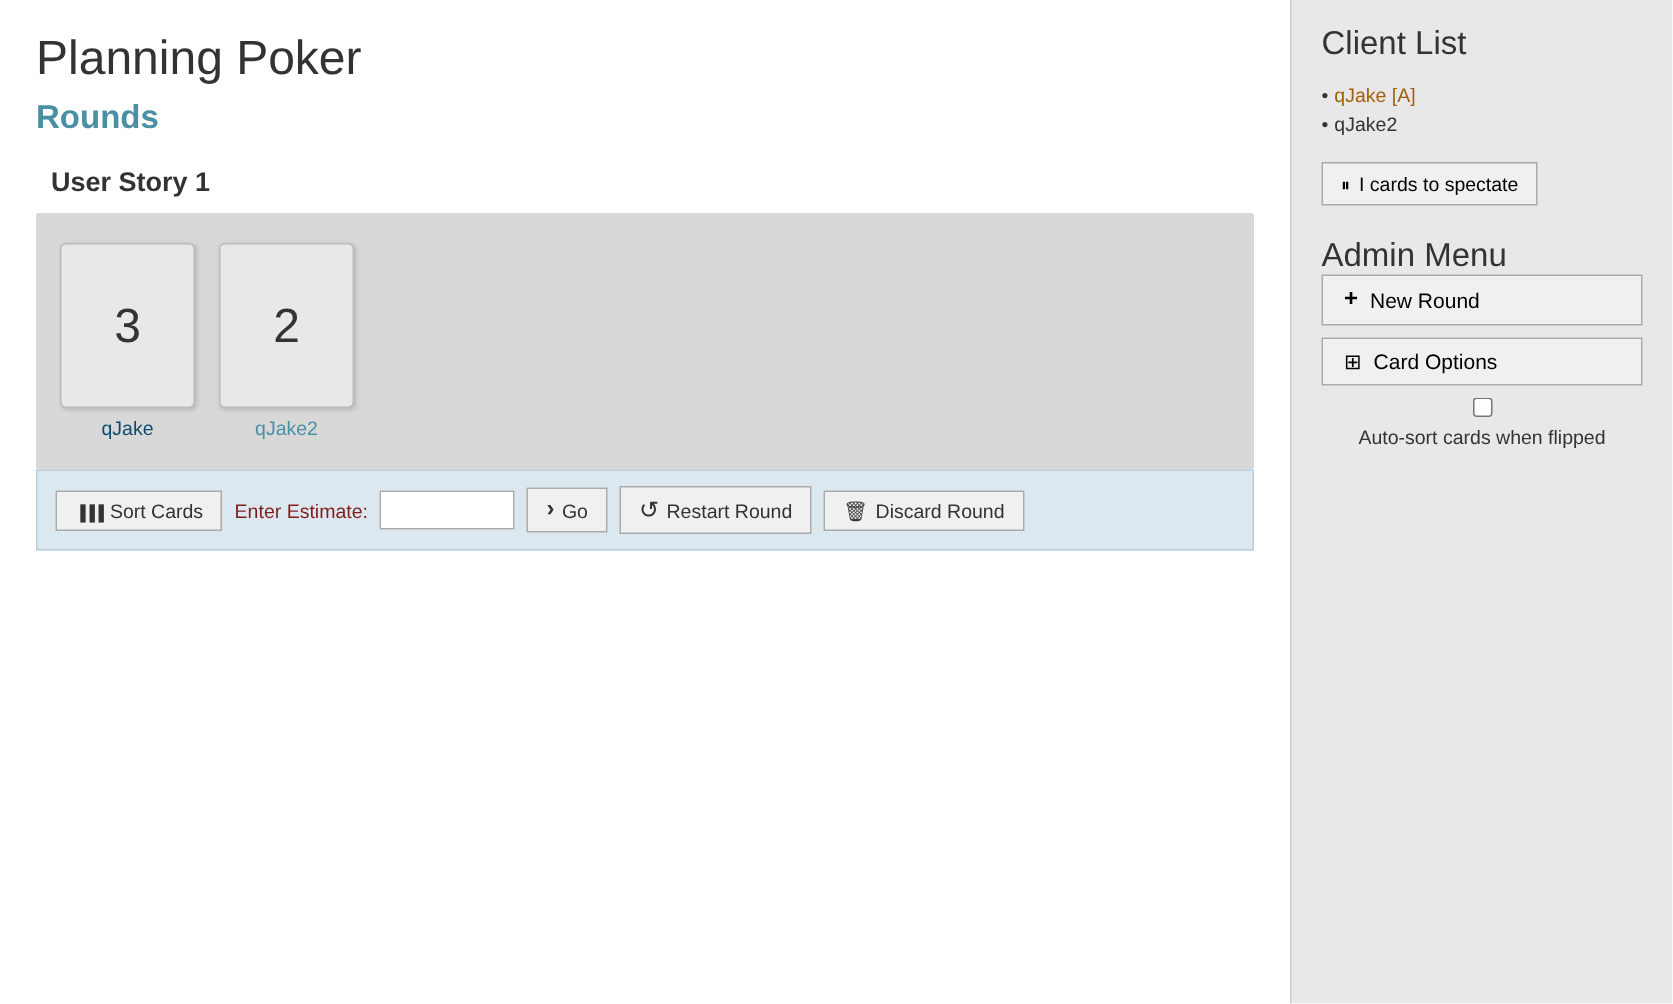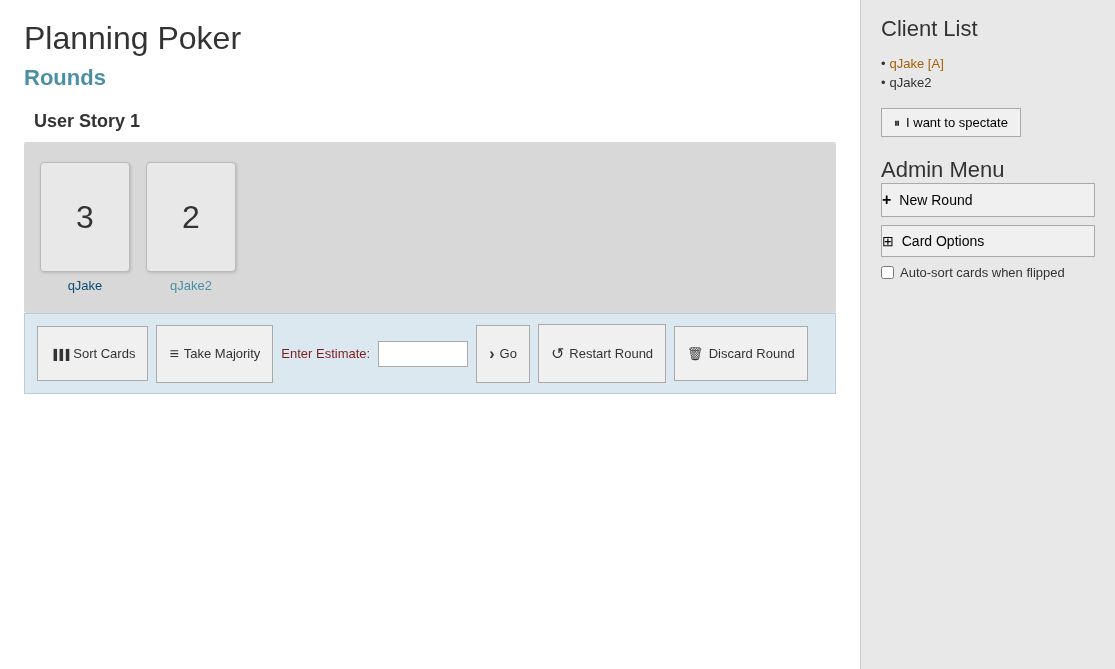--- a/index.html
+++ b/index.html
@@ -89,21 +89,21 @@
       padding: 10px 12px;
       display: flex;
       align-items: center;
       gap: 8px;
       flex-wrap: wrap;
     }
 
     .toolbar-btn {
       background: #f0f0f0;
       border: 1px solid #aaa;
-      padding: 19px 12px;
+      padding: 5px 12px;
       font-size: 13px;
       color: #333;
       cursor: pointer;
       display: flex;
       align-items: center;
       gap: 5px;
       white-space: nowrap;
     }
 
     .estimate-label {
@@ -171,38 +171,39 @@
 
     .admin-menu-title {
       font-size: 22px;
       font-weight: 300;
       color: #333;
     }
 
     .admin-btn {
       background: #f0f0f0;
       border: 1px solid #aaa;
-      padding: 7px 0;
+      padding: 7px 14px;
       font-size: 14px;
       cursor: pointer;
       display: flex;
       align-items: center;
       gap: 8px;
       margin-bottom: 8px;
       width: 100%;
     }
 
     .autosort-label {
       display: flex;
       align-items: center;
       gap: 6px;
       font-size: 13px;
       color: #333;
       margin-top: 4px;
       cursor: pointer;
+      flex-direction: column;
     }
 
     .autosort-label input[type="checkbox"] {
       margin: 0;
     }
 
     
     .icon-bars::before { content: '▐▐▐'; font-size: 10px; letter-spacing: -1px; }
     .icon-list::before { content: '≡'; font-size: 16px; }
     .icon-arrow::before { content: '›'; font-size: 16px; font-weight: bold; }
@@ -234,24 +235,20 @@
           <span>2</span>
         </div>
         <span class="card-label blue">qJake2</span>
       </div>
     </div>
 
     <div class="action-toolbar">
       <button class="toolbar-btn">
         <span class="icon-bars"></span>
         <span>Sort Cards</span>
-      </button>
-      <button class="toolbar-btn">
-        <span class="icon-list"></span>
-        <span>Take Majority</span>
       </button>
       <span class="estimate-label">Enter Estimate:</span>
       <input class="estimate-input" type="text" value="" style="">
       <button class="toolbar-btn">
         <span class="icon-arrow"></span>
         <span>Go</span>
       </button>
       <button class="toolbar-btn">
         <span class="icon-refresh"></span>
         <span>Restart Round</span>
@@ -273,21 +270,21 @@
       <span class="name" style="color:#a16207;">qJake [A]</span>
     </div>
     <div class="client-item">
       <span class="dot">•</span>
       <span class="name">qJake2</span>
     </div>
   </div>
 
   <button class="spectate-btn">
     <span class="icon-pause"></span>
-    <span>I want to spectate</span>
+    <span>I cards to spectate</span>
   </button>
 
   <h2 class="admin-menu-title">Admin Menu</h2>
 
   <button class="admin-btn">
     <span class="icon-plus"></span>
     <span>New Round</span>
   </button>
 
   <button class="admin-btn">

